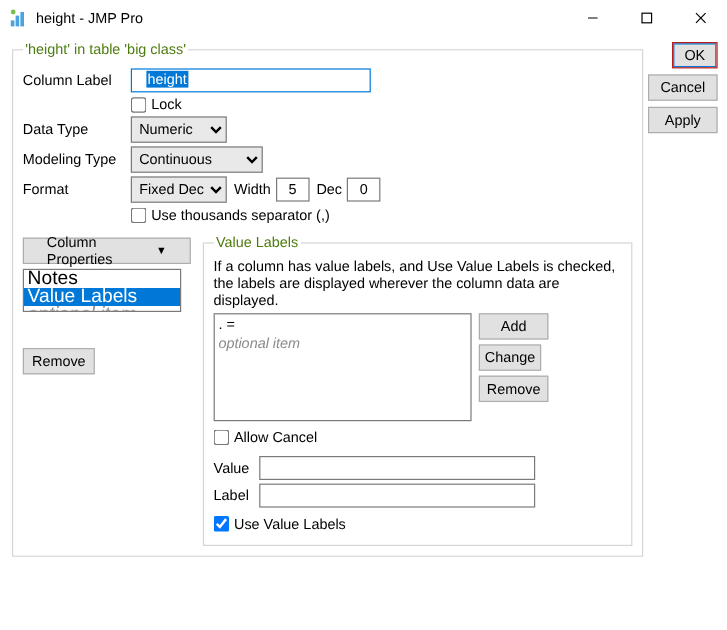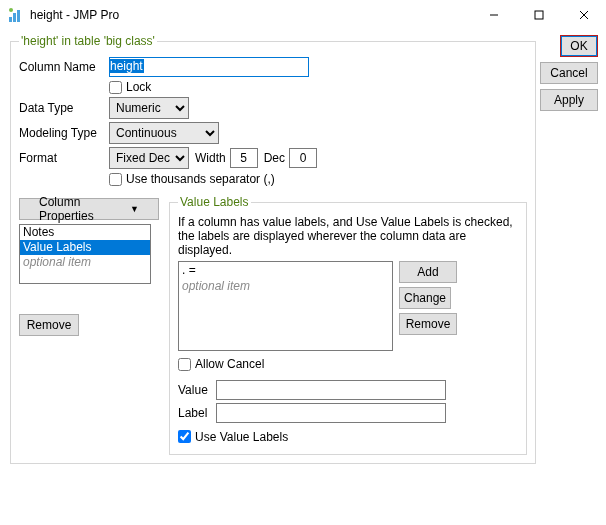--- a/index.html
+++ b/index.html
@@ -64,24 +64,24 @@
     border: 1px solid #7a7a7a;
     height: 22px;
     font-size: 12px;
     background: #e9e9e9;
     padding: 0 2px;
   }
   .checkbox { display: inline-flex; align-items: center; gap: 4px; }
   .checkbox input { width: 13px; height: 13px; margin:0;}
   .collist {
     border: 1px solid #7a7a7a;
-    width: 132px; height: 60px;
+    width: 132px; height: 36px;
     background: #fff;
     overflow: hidden;
-    font-size: 12px;
+    font-size: 16px;
   }
   .collist .item { padding: 0 3px; line-height: 15px; }
   .collist .sel { background: #0078d7; color: #fff; }
   .collist .opt { color: #8a8a8a; font-style: italic; }
   .vlist {
     border: 1px solid #7a7a7a;
     width: 215px; height: 90px;
     background: #fff; overflow: hidden;
   }
   .vlist .item { padding: 0 3px; line-height: 16px; }
@@ -129,24 +129,24 @@
       </div>
   </div>
 </div>
 
 <div class="content">
   <div class="left-pane">
     <fieldset>
       <legend>'height' in table 'big class'</legend>
 
       <div class="row">
-        <span class="lbl">Column Name</span>
+        <span class="lbl">Column Label</span>
         <span style="position:relative; display:inline-block;">
           <input type="text" class="hl" style="width: 200px;">
-          <span style="position:absolute; left:0; top:2px; pointer-events:none;"><span class="sel-text">height</span></span>
+          <span style="position:absolute; left:13px; top:2px; pointer-events:none;"><span class="sel-text">height</span></span>
         </span>
       </div>
 
       <div class="row">
         <span class="lbl"></span>
         <label class="checkbox">
           <input type="checkbox" style="">
           <span>Lock</span>
         </label>
       </div>

